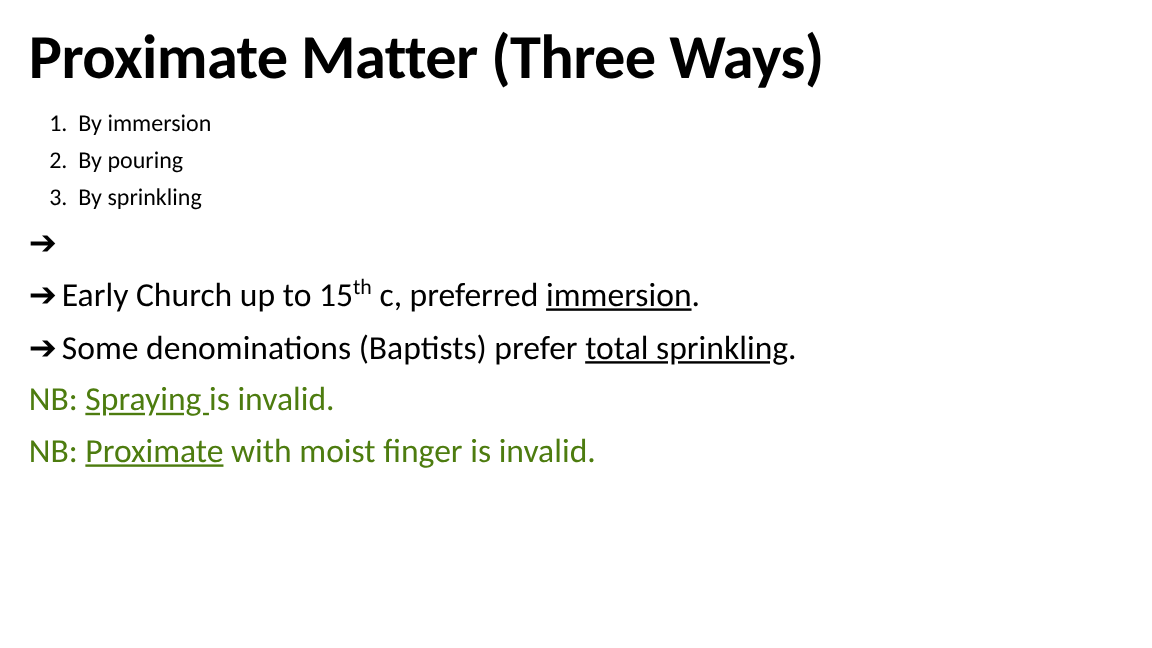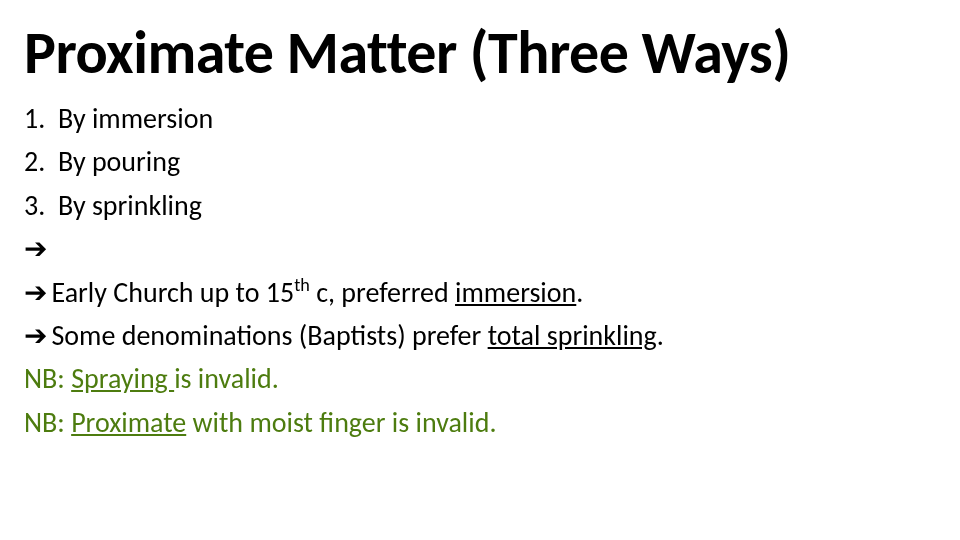--- a/index.html
+++ b/index.html
@@ -5,32 +5,32 @@
     * { margin: 0; padding: 0; box-sizing: border-box; }
     body {
       width: 960px;
       height: 540px;
       background: #ffffff;
       font-family: 'Calibri', 'Segoe UI', Arial, sans-serif;
       overflow: hidden;
       padding: 18px 24px 18px 24px;
     }
     .title {
-      font-size: 60px;
+      font-size: 52px;
       font-weight: 700;
       color: #000000;
       line-height: 1.15;
       margin-bottom: 10px;
       letter-spacing: -0.5px;
     }
     .list-item {
-      font-size: 28px;
+      font-size: 20px;
       color: #000000;
       line-height: 1.55;
-      margin-left: 0;
+      margin-left: 17px;
     }
     .bullet-item {
       font-size: 28px;
       color: #000000;
       line-height: 1.55;
       display: flex;
       align-items: baseline;
     }
     .bullet-arrow {
       font-size: 28px;

